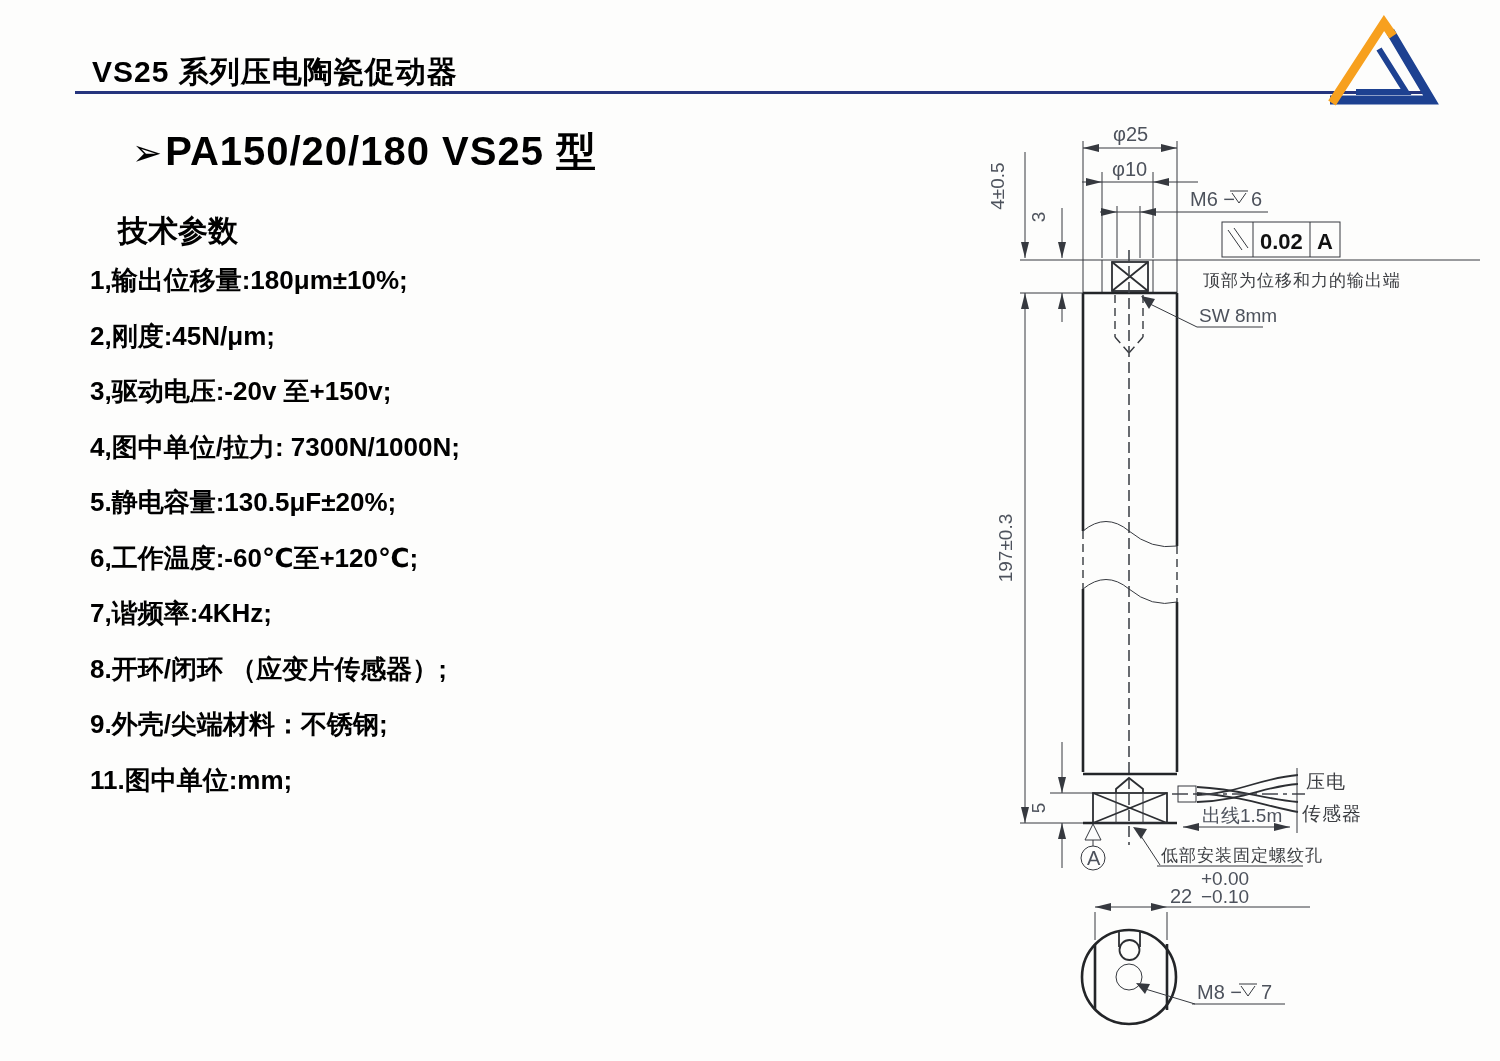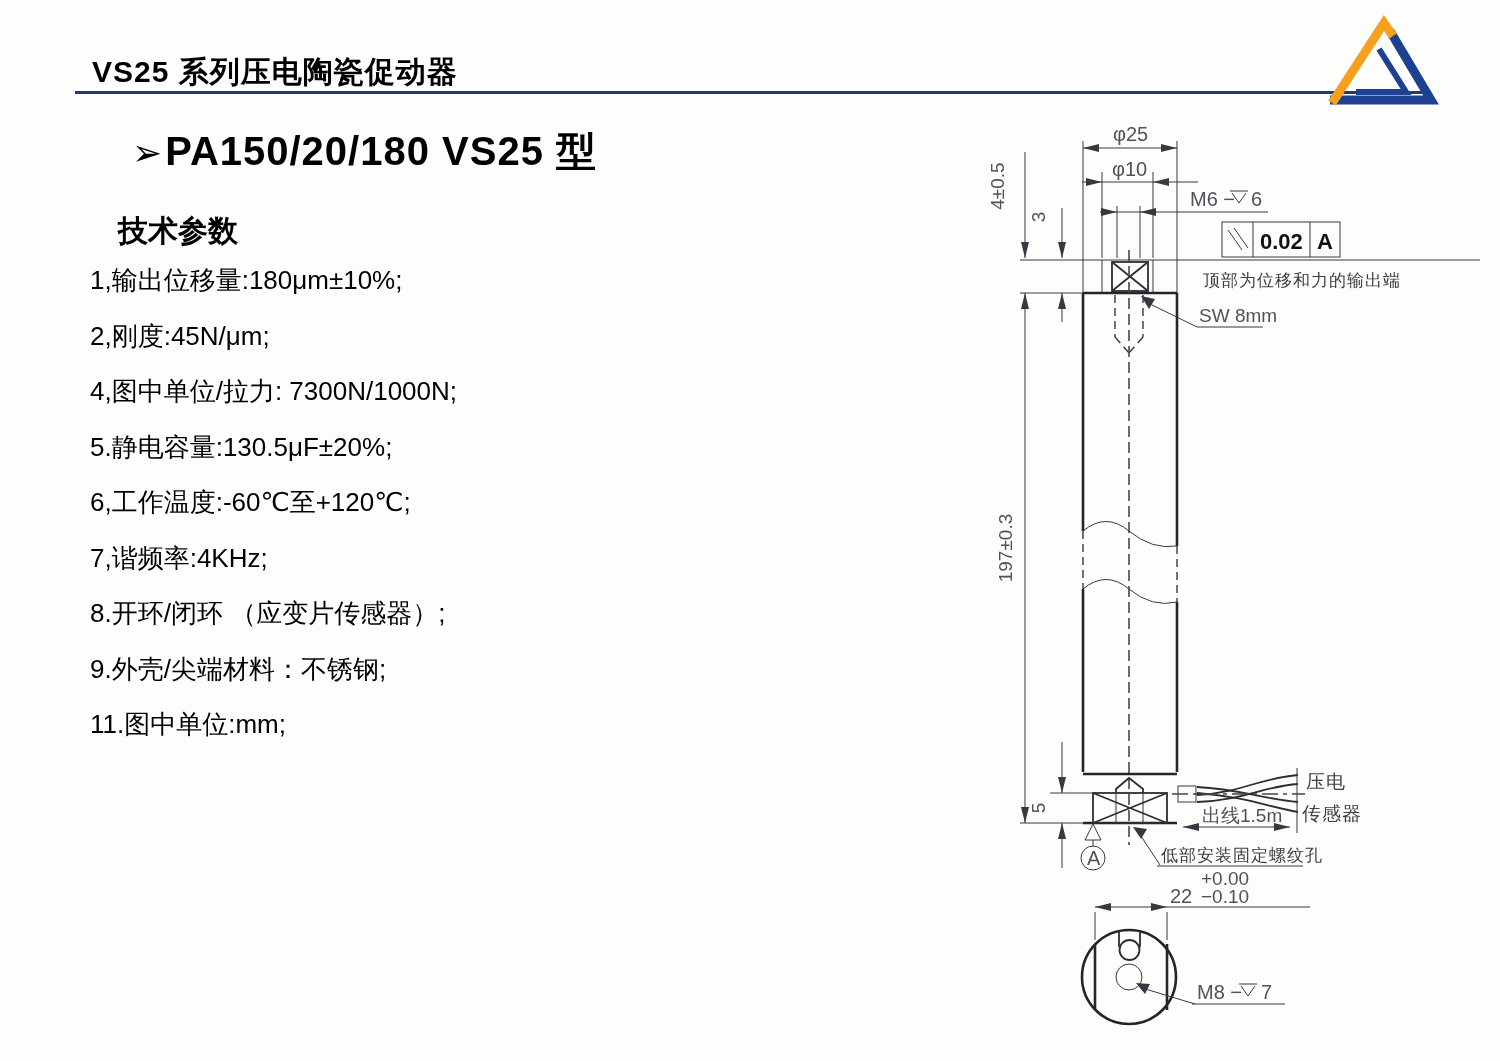--- a/index.html
+++ b/index.html
@@ -5,21 +5,21 @@
   html,body{margin:0;padding:0;background:#e8e8e8;}
   #canvas{position:relative;width:1500px;height:1061px;background:#fdfdfc;overflow:hidden;
           font-family:"Liberation Sans","DejaVu Sans",sans-serif;color:#000;}
   .abs{position:absolute;}
   #doc-title{left:92px;top:36px;font-size:30px;font-weight:bold;letter-spacing:1px;white-space:nowrap;margin-top:16px;}
   #title-rule{left:75px;top:91px;width:1348px;height:3px;background:#26357e;}
   #heading{left:88px;top:124px;font-size:40px;font-weight:bold;white-space:nowrap;letter-spacing:1px;margin-left:44px;}
   #heading .bullet{font-size:36px;font-weight:normal;margin-right:2px;}
   #section-title{left:118px;top:211px;font-size:30px;font-weight:600;white-space:nowrap;}
   #spec-list{left:90px;top:253px;margin:0;padding:0;list-style:none;}
-  #spec-list li{line-height:55.5px;height:55.5px;font-size:26px;white-space:nowrap;font-weight:400;}
+  #spec-list li{line-height:55.5px;height:55.5px;font-size:26px;white-space:nowrap;font-weight:700;}
   
   svg text{font-family:"Liberation Sans","DejaVu Sans",sans-serif;}
   .ln{stroke:#36393f;stroke-width:1;fill:none;}
   .lnm{stroke:#2c2e32;stroke-width:1.8;fill:none;}
   .lnt{stroke:#232528;stroke-width:2.6;fill:none;}
   .dsh{stroke:#36393f;stroke-width:1.4;fill:none;stroke-dasharray:8,5;}
   .cl{stroke:#43464c;stroke-width:1.6;fill:none;stroke-dasharray:11,5;}
   .cdot{stroke:#43464c;stroke-width:1.4;fill:none;stroke-dasharray:16,5,4,5;}
   .arr{fill:#36393f;stroke:none;}
   .dimtxt{font-size:19px;fill:#4d525c;letter-spacing:0px;}
@@ -36,20 +36,21 @@
   <div id="doc-title" class="abs">VS25 系列压电陶瓷促动器</div>
   <div id="title-rule" class="abs"></div>
 
   <div id="heading" class="abs"><span class="bullet">➢</span><span>PA150/20/180 VS25 型</span></div>
 
   <div id="section-title" class="abs">技术参数</div>
 
   <ul id="spec-list" class="abs">
     <li>1,输出位移量:180μm±10%;</li>
     <li>2,刚度:45N/μm;</li>
+    <li>3,驱动电压:-20v 至+150v;</li>
     <li>4,图中单位/拉力: 7300N/1000N;</li>
     <li>5.静电容量:130.5μF±20%;</li>
     <li>6,工作温度:-60℃至+120℃;</li>
     <li>7,谐频率:4KHz;</li>
     <li>8.开环/闭环 （应变片传感器）;</li>
     <li>9.外壳/尖端材料：不锈钢;</li>
     <li>11.图中单位:mm;</li>
   </ul>
 
   <svg class="abs" style="left:1318px;top:14px;" width="125" height="95" viewBox="1318 14 125 95">

